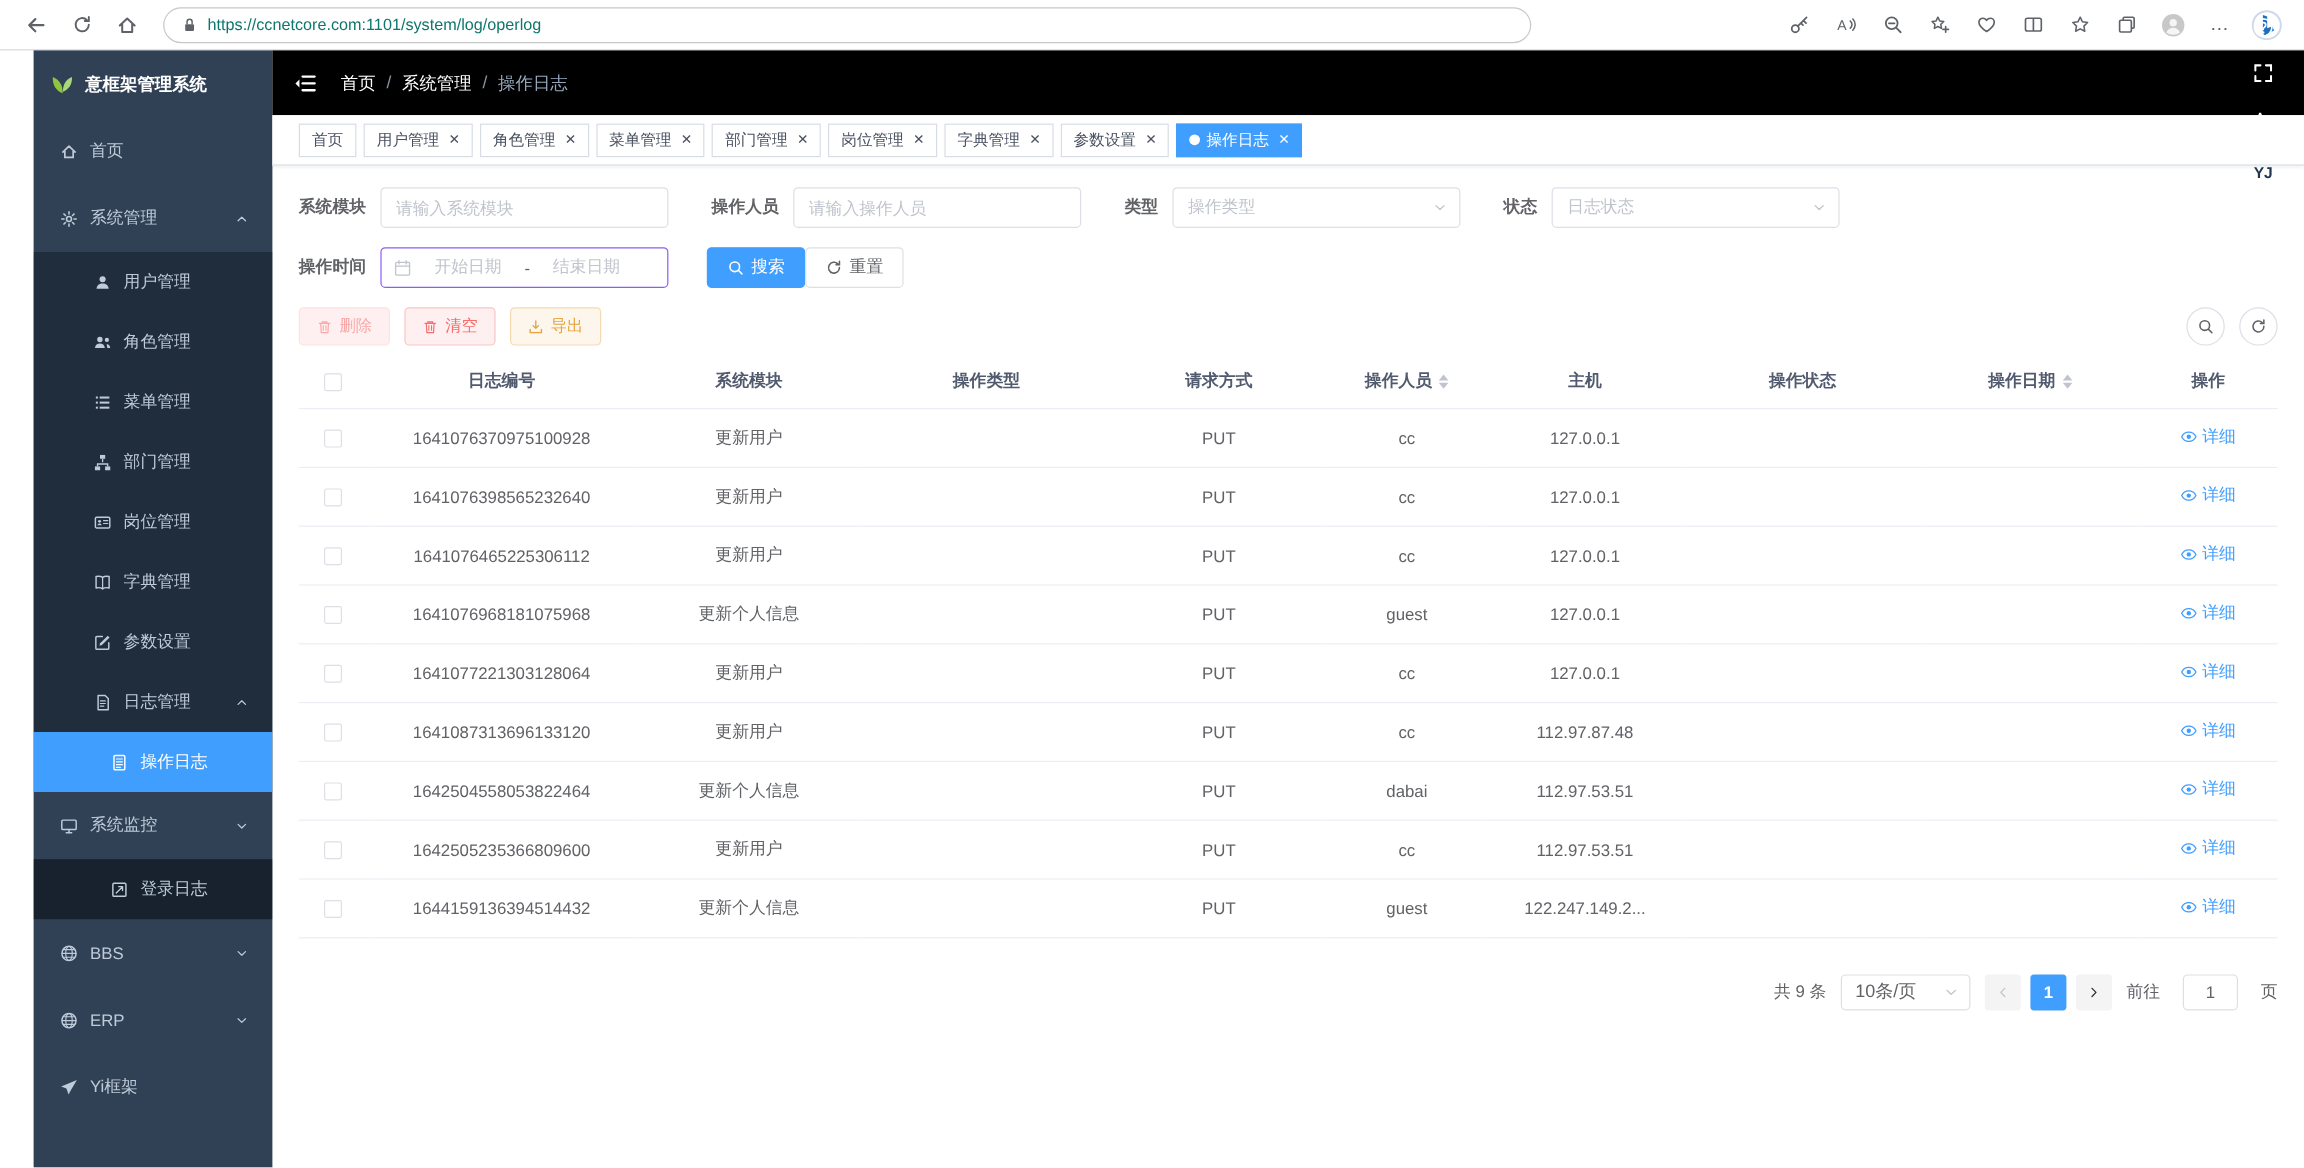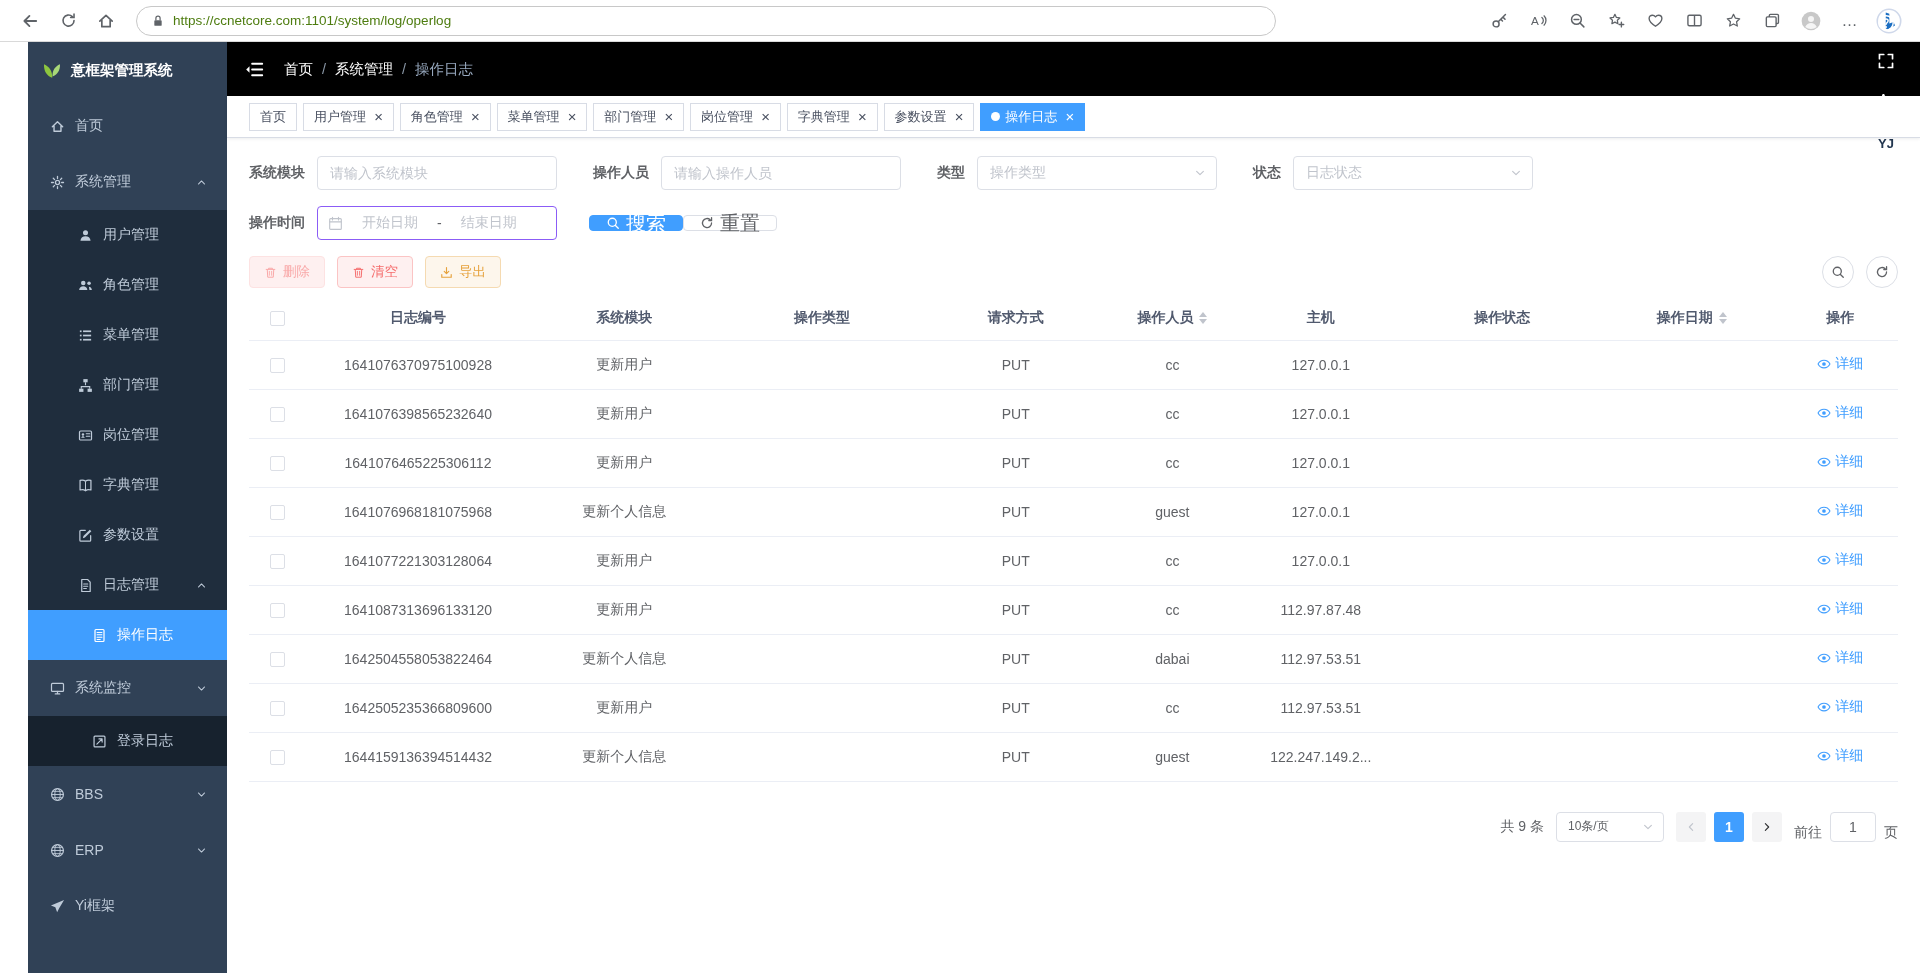--- a/index.html
+++ b/index.html
@@ -8,21 +8,21 @@
   svg { display:block; }
 
   
   .chrome { height:42px; background:#fff; border-bottom:1px solid #d9d9d9;
     display:flex; align-items:center; padding:0 14px; gap:6px; }
   .chrome-btn { width:32px; height:32px; border-radius:6px; display:flex;
     align-items:center; justify-content:center; color:#5f6368; cursor:pointer; flex:0 0 auto; }
   .url-bar { width:1140px; height:30px; margin-left:8px; border:1px solid #c8c8c8; border-radius:15px;
     display:flex; align-items:center; gap:8px; padding:0 14px; color:#3c4043; flex:0 0 auto; cursor:text; }
   .url-bar .lock { color:#5f6368; display:flex; }
-  .url-text { font-size:13.5px; color:#4d7c0f; white-space:nowrap; }
+  .url-text { font-size:13.5px; color:#0f766e; white-space:nowrap; }
   .chrome-right { margin-left:auto; display:flex; align-items:center; gap:5px; }
   .chrome-right .chrome-btn { width:34px; }
   .more-glyph { font-size:16px; color:#5f6368; letter-spacing:1px; }
 
   
   .app { display:flex; height:931px; }
   .sidebar { width:199px; background:#304156; flex:0 0 auto; overflow:hidden;margin-left:28px; }
   .logo-row { height:56px; display:flex; align-items:center; gap:9px; padding:0 14px; }
   .logo-title { color:#fff; font-size:14.5px; font-weight:bold; white-space:nowrap; }
   .menu-item { display:flex; align-items:center; position:relative; color:#bfcbd9;
@@ -68,21 +68,21 @@
   .f-input::placeholder { color:#c0c4cc; }
   .f-select { width:240px; height:34px; border:1px solid #dcdfe6; border-radius:4px;
     display:flex; align-items:center; justify-content:space-between; padding:0 10px 0 12px;
     font-size:14px; color:#c0c4cc; background:#fff; cursor:pointer; }
   .sel-caret { color:#c0c4cc; display:flex; }
   .date-range { width:240px; height:34px; border:1px solid #8b5cf6; border-radius:4px;
     display:flex; align-items:center; gap:19px; padding:0 10px; font-size:14px; color:#c0c4cc; background:#fff; cursor:pointer; }
   .date-range .cal { color:#c0c4cc; display:flex; }
   .dr-sep { color:#606266; }
 
-  .btn { height:16px; border-radius:4px; font-size:20px; display:inline-flex; align-items:center;
+  .btn { height:34px; border-radius:4px; font-size:14px; display:inline-flex; align-items:center;
     gap:6px; padding:0 16px; cursor:pointer; border:1px solid #dcdfe6; background:#fff; color:#606266; }
   .btn .b-icon { display:flex; }
   .btn-primary { background:#409eff; border-color:#409eff; color:#fff; }
   .ml-search { margin-left:32px; } .ml-reset { }
 
   .toolbar { display:flex; align-items:center; gap:12px; margin-bottom:8px; }
   .btn-sm { height:32px; padding:0 14px; font-size:13.5px; }
   .btn-danger-disabled { background:#fef0f0; border-color:#fde2e2; color:#f9a7a7; cursor:not-allowed; }
   .btn-danger { background:#fef0f0; border-color:#fbc4c4; color:#f56c6c;text-align:center; }
   .btn-warning { background:#fdf6ec; border-color:#f5dab1; color:#e6a23c; }
@@ -99,28 +99,28 @@
   .sort-caret i { width:0; height:0; border-left:4px solid transparent; border-right:4px solid transparent; }
   .sort-caret .c-up { border-bottom:5px solid #c0c4cc; margin-bottom:2px; }
   .sort-caret .c-down { border-top:5px solid #c0c4cc; }
   .checkbox { width:15px; height:15px; border:1px solid #dcdfe6; border-radius:2px; background:#fff;
     display:inline-block; vertical-align:middle; cursor:pointer; }
   .detail-link { color:#409eff; display:inline-flex; align-items:center; gap:4px; cursor:pointer; }
 
   .pagination { display:flex; justify-content:flex-end; align-items:center; gap:12px; margin-top:30px;
     font-size:14px; color:#606266; }
   .pg-size { width:108px; height:30px; border:1px solid #dcdfe6; border-radius:4px; display:flex;
-    align-items:center; justify-content:space-between; padding:0 9px 0 11px; font-size:12px; color:#606266; cursor:pointer; }
+    align-items:center; justify-content:space-between; padding:0 9px 0 11px; font-size:15px; color:#606266; cursor:pointer; }
   .pager { display:flex; align-items:center; gap:8px; }
   .pg-btn { width:30px; height:30px; background:#f4f4f5; border-radius:3px; display:flex; align-items:center;
     justify-content:center; cursor:pointer; color:#303133; }
   .pg-btn.disabled { color:#c0c4cc; }
   .pg-page { width:30px; height:30px; border-radius:3px; display:flex; align-items:center; justify-content:center;
     background:#409eff; color:#fff; font-weight:bold; cursor:pointer; }
-  .pg-jump { display:flex; align-items:flex-end; gap:8px; }
+  .pg-jump { display:flex; align-items:center; gap:19px; }
   .pg-input { width:46px; height:30px; border:1px solid #dcdfe6; border-radius:4px; text-align:center;
     font-size:14px; color:#606266; outline:none; }
 </style>
 </head>
 <body>
 
 <div class="chrome">
   <span class="chrome-btn">
       <span>
         <svg width="18" height="18" viewBox="0 0 16 16" fill="currentColor" aria-hidden="true">

